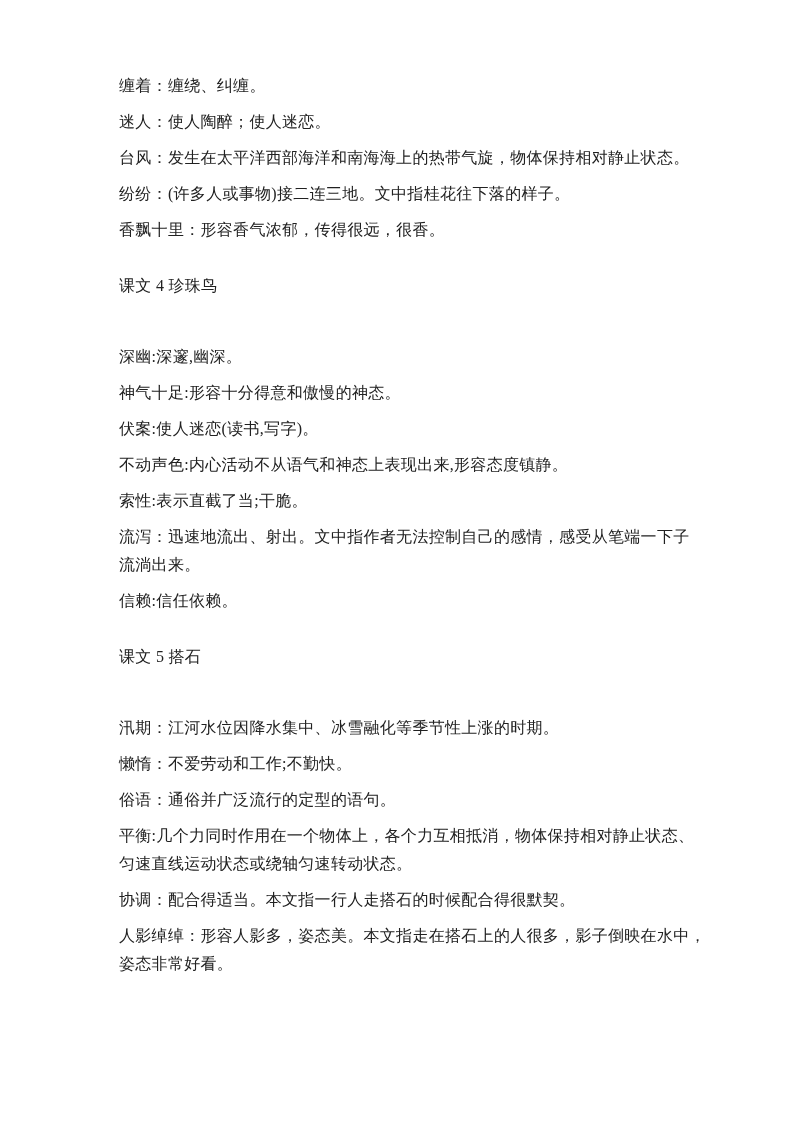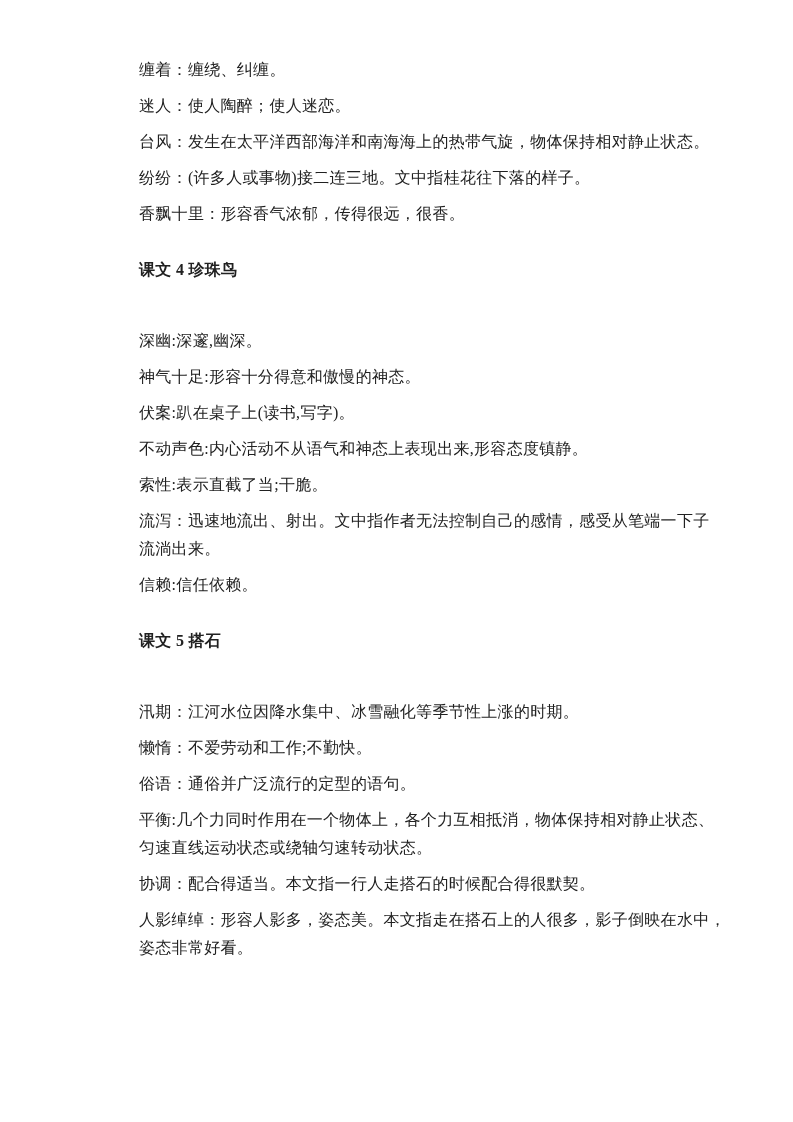--- a/index.html
+++ b/index.html
@@ -12,54 +12,53 @@
     width: 793px;
     height: 1122px;
     box-sizing: border-box;
     background: #ffffff;
     overflow: hidden;
     font-family: "Liberation Serif", "DejaVu Serif", serif;
   }
   .content {
     position: absolute;
     left: 119px;
-    top: 56px;
+    top: 72px;
     width: 620px;
     color: #212121;
     font-size: 16px;
-    margin-left: 20px;
   }
   p.entry {
     margin: 0 0 8px 0;
     line-height: 28px;
     white-space: pre-wrap;
     letter-spacing: 0.3px;
   }
   h2.section-title {
     margin: 28px 0 43px 0;
     line-height: 28px;
     font-size: 16px;
-    font-weight: bold;
+    font-weight: normal;
     letter-spacing: 0.3px;
   }
 </style>
 </head>
 <body>
 
 <div class="page">
   <div class="content" id="content">
       <p class="entry"><span>缠着：</span><span>缠绕、纠缠。</span></p>
       <p class="entry"><span>迷人：</span><span>使人陶醉；使人迷恋。</span></p>
       <p class="entry"><span>台风：</span><span>发生在太平洋西部海洋和南海海上的热带气旋，物体保持相对静止状态。</span></p>
       <p class="entry"><span>纷纷：</span><span>(许多人或事物)接二连三地。文中指桂花往下落的样子。</span></p>
       <p class="entry"><span>香飘十里：</span><span>形容香气浓郁，传得很远，很香。</span></p>
       <h2 class="section-title">课文 4 珍珠鸟</h2>
       <p class="entry"><span>深幽:</span><span>深邃,幽深。</span></p>
       <p class="entry"><span>神气十足:</span><span>形容十分得意和傲慢的神态。</span></p>
-      <p class="entry"><span>伏案:</span><span>趴在桌子上(读书,写字)。</span></p>
+      <p class="entry"><span>伏案:</span><span>使人迷恋(读书,写字)。</span></p>
       <p class="entry"><span>不动声色:</span><span>内心活动不从语气和神态上表现出来,形容态度镇静。</span></p>
       <p class="entry"><span>索性:</span><span>表示直截了当;干脆。</span></p>
       <p class="entry"><span>流泻：</span><span>迅速地流出、射出。文中指作者无法控制自己的感情，感受从笔端一下子
 流淌出来。</span></p>
       <p class="entry"><span>信赖:</span><span>信任依赖。</span></p>
       <h2 class="section-title">课文 5 搭石</h2>
       <p class="entry"><span>汛期：</span><span>江河水位因降水集中、冰雪融化等季节性上涨的时期。</span></p>
       <p class="entry"><span>懒惰：</span><span>不爱劳动和工作;不勤快。</span></p>
       <p class="entry"><span>俗语：</span><span>通俗并广泛流行的定型的语句。</span></p>
       <p class="entry"><span>平衡:</span><span>几个力同时作用在一个物体上，各个力互相抵消，物体保持相对静止状态、

